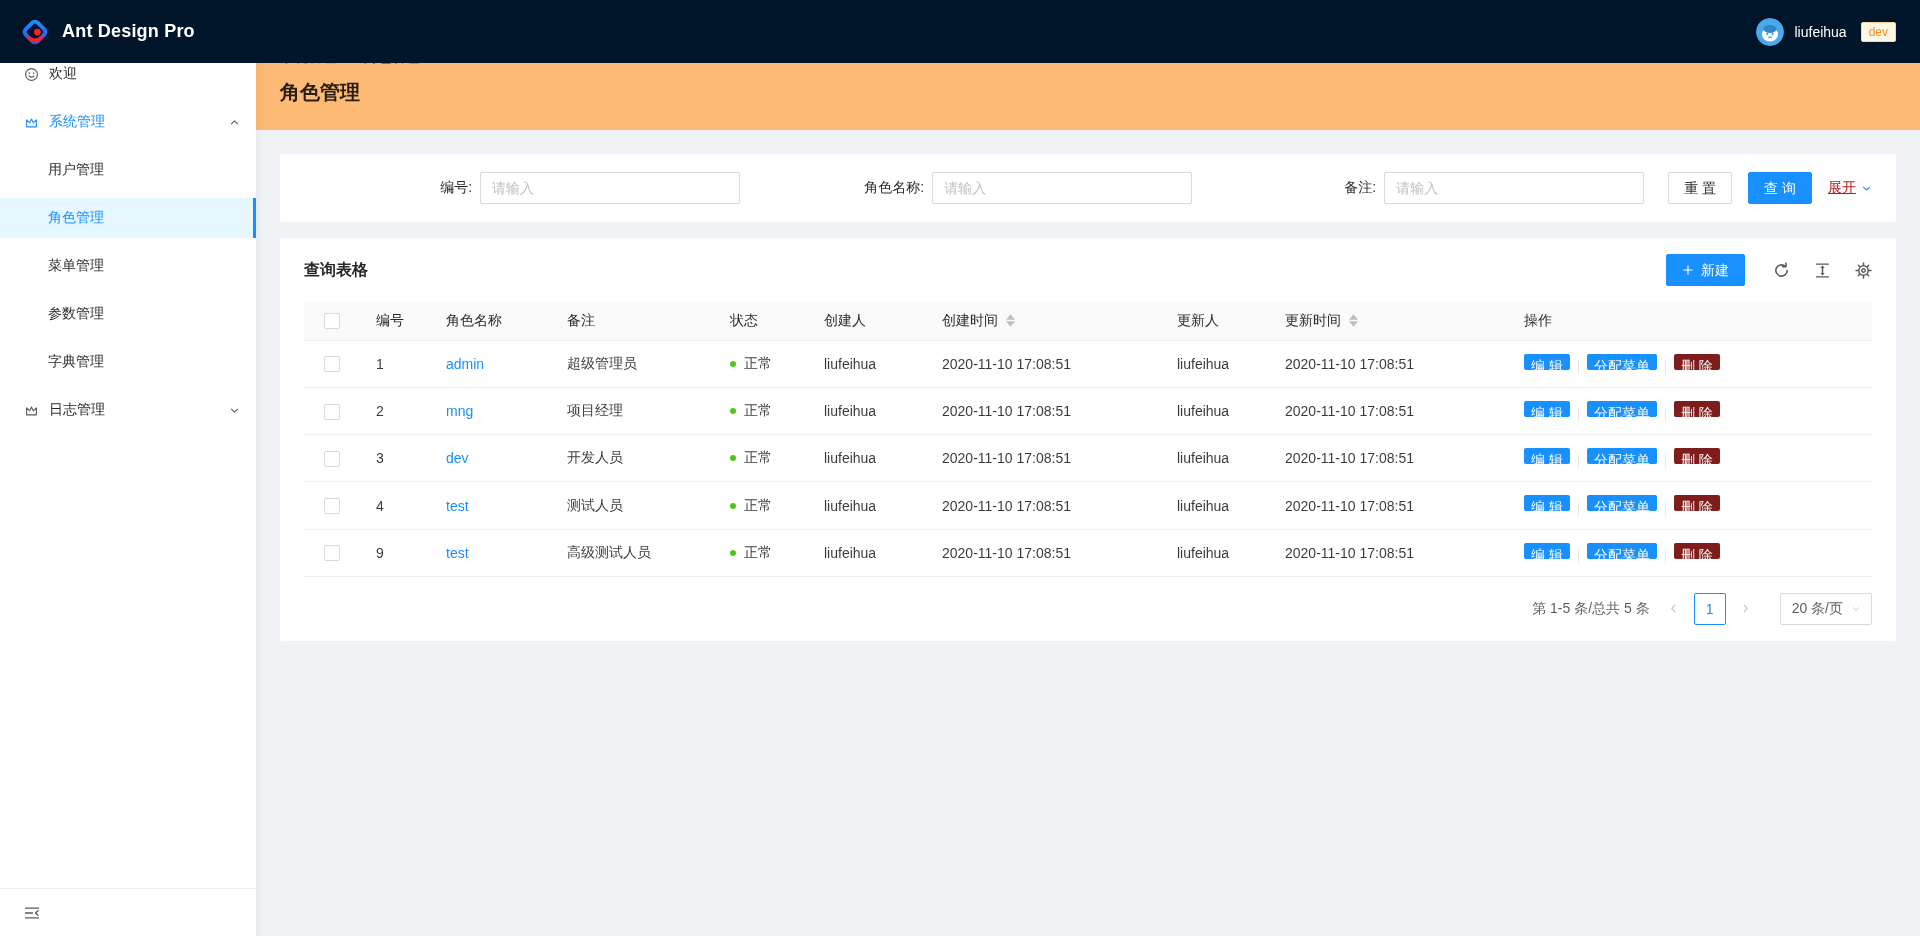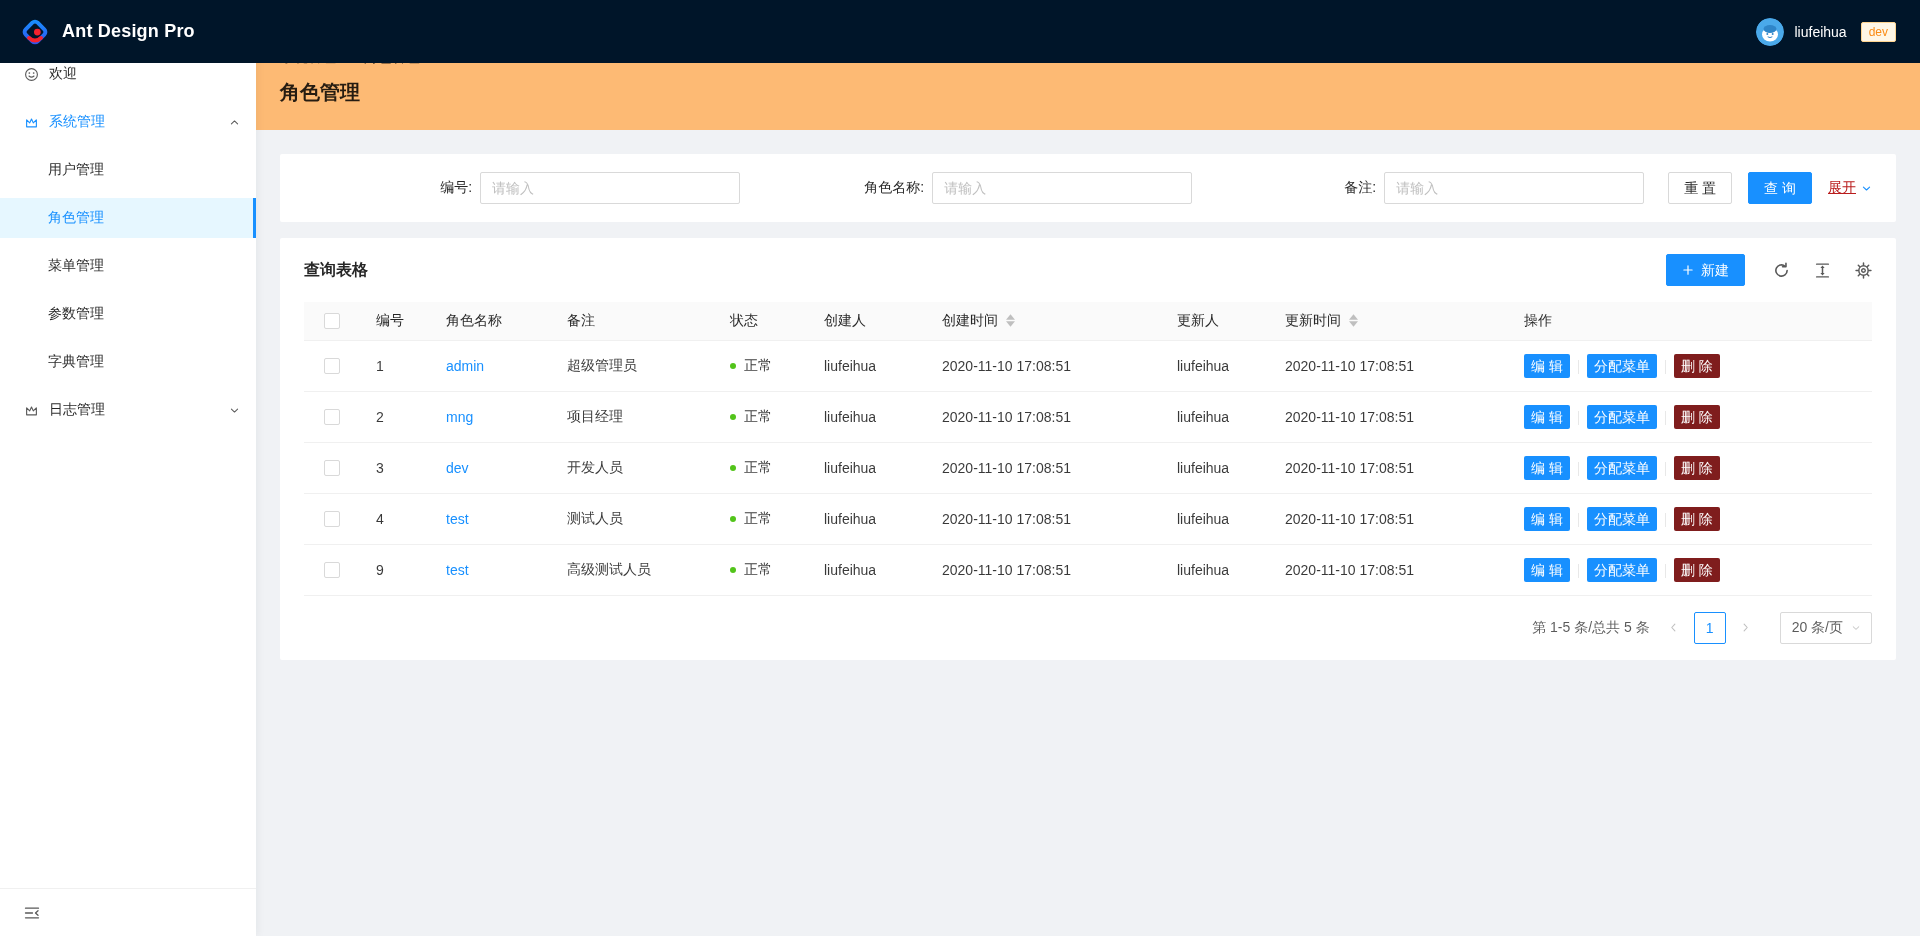--- a/index.html
+++ b/index.html
@@ -80,21 +80,21 @@
   tbody td { padding:13px 8px 13px 16px; border-bottom:1px solid #f0f0f0; color:rgba(0,0,0,.78); white-space:nowrap; }
   th.sel-col, td.sel-col { padding:8px; text-align:center; }
   .checkbox { display:inline-block; width:16px; height:16px; border:1px solid #d9d9d9; border-radius:2px;
     background:#fff; vertical-align:middle; cursor:pointer; }
   .sorter { display:inline-flex; flex-direction:column; vertical-align:middle; margin-left:8px; }
   .sorter svg { display:block; }
   .th-label { vertical-align:middle; }
   .link { color:#1890ff; cursor:pointer; }
   .status-cell { display:flex; align-items:center; }
   .status-dot { width:6px; height:6px; border-radius:50%; margin-right:8px; flex:none; }
-  .btn-sm { height:24px; padding:0 7px; font-size:14px; border-radius:2px; border:none; color:#fff;
+  .btn-sm { height:16px; padding:0 7px; font-size:14px; border-radius:2px; border:none; color:#fff;
     cursor:pointer; font-family:inherit; line-height:24px; }
   .btn-sm.blue { background:#1890ff; }
   .btn-sm.red { background:#7f1d1d; }
   .v-divider { display:inline-block; width:1px; height:14px; background:#e8e8e8; margin:0 8px; vertical-align:middle; }
 
   
   .pagination { display:flex; align-items:center; justify-content:flex-end; margin-top:16px; }
   .pg-total { color:rgba(0,0,0,.65); margin-right:10px; }
   .pg-btn { width:28px; height:28px; display:inline-flex; align-items:center; justify-content:center;
     color:rgba(0,0,0,.25); cursor:pointer; }

